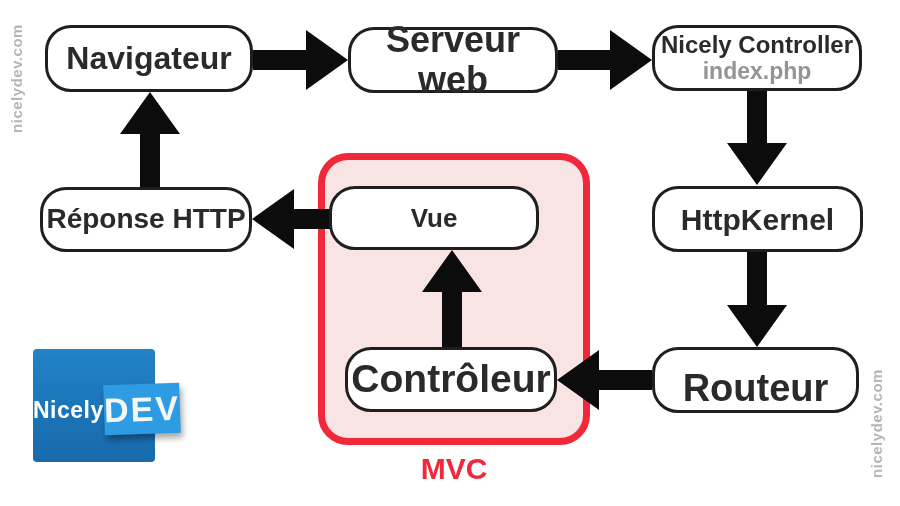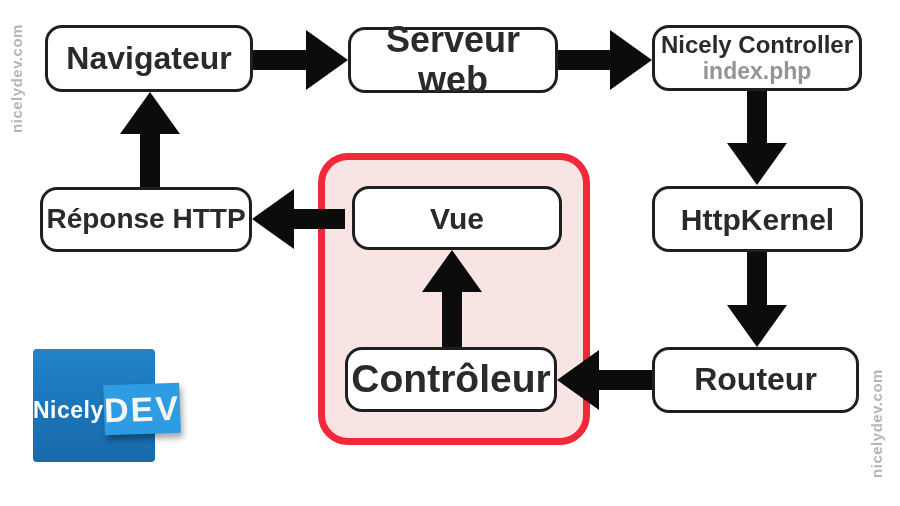--- a/index.html
+++ b/index.html
@@ -55,37 +55,37 @@
     width: 900px; height: 506px;
   }
   .arrows polygon { fill: #0c0c0c; }
 
   
   .node {
     position: absolute;
     box-sizing: border-box;
     background: #ffffff;
     border: 3px solid #1f1f1f;
-    border-radius: 17px;
+    border-radius: 26px;
     display: flex;
     flex-direction: column;
     align-items: center;
     justify-content: center;
     font-weight: bold;
     color: #2a2a2a;
     text-align: center;
     line-height: 1.1;
   }
   .node-navigateur     { left: 45px;  top: 25px;  width: 208px; height: 67px; font-size: 32px; }
   .node-serveur-web    { left: 348px; top: 27px;  width: 210px; height: 66px; font-size: 36px; }
   .node-front-controller { left: 652px; top: 25px; width: 210px; height: 66px; font-size: 24px; }
   .node-front-controller .subtitle { font-size: 23px; color: #949494; margin-top: 1px; }
   .node-http-kernel    { left: 652px; top: 186px; width: 211px; height: 66px; font-size: 30px; }
-  .node-routeur        { left: 652px; top: 347px; width: 207px; height: 66px; font-size: 32px; }
-  .node-vue            { left: 352px; top: 186px; width: 210px; height: 64px; font-size: 30px; }
+  .node-routeur        { left: 652px; top: 347px; width: 207px; height: 66px; font-size: 38px; justify-content: flex-end; }
+  .node-vue            { left: 329px; top: 186px; width: 210px; height: 64px; font-size: 26px; }
   .node-controleur     { left: 345px; top: 347px; width: 212px; height: 65px; font-size: 39px; }
   .node-reponse-http   { left: 40px;  top: 187px; width: 212px; height: 65px; font-size: 28px; }
 
   
   .logo {
     position: absolute;
     left: 33px; top: 349px;
     width: 122px; height: 113px;
     background: linear-gradient(180deg, #2283c6 0%, #1b74b8 55%, #186aab 100%);
     border-radius: 4px;
@@ -162,19 +162,20 @@
   </div>
 
   <div class="node node-controleur">
     <span>Contrôleur</span>
   </div>
 
   <div class="node node-reponse-http">
     <span>Réponse HTTP</span>
   </div>
 
+  <div class="mvc-label">MVC</div>
 
   <div class="logo">
     <div class="logo-top">Nicely</div>
     <div class="logo-badge">DEV</div>
   </div>
 
 </div>
 
 </body></html>

